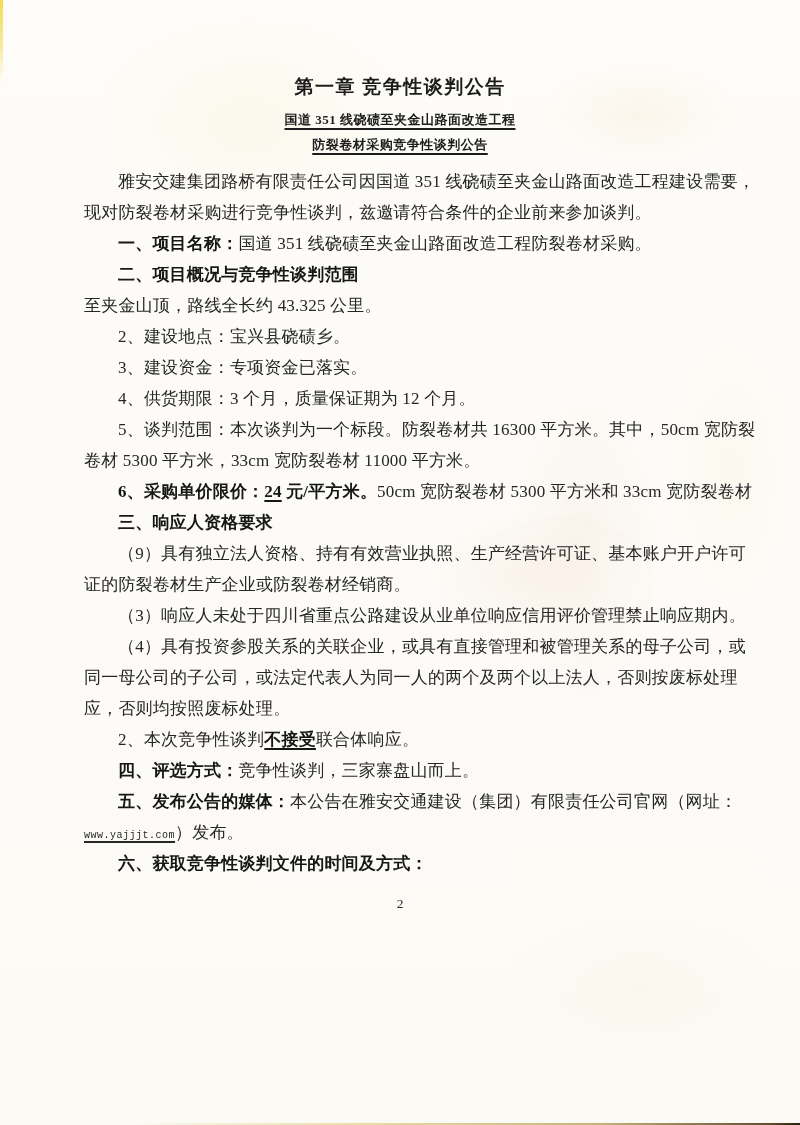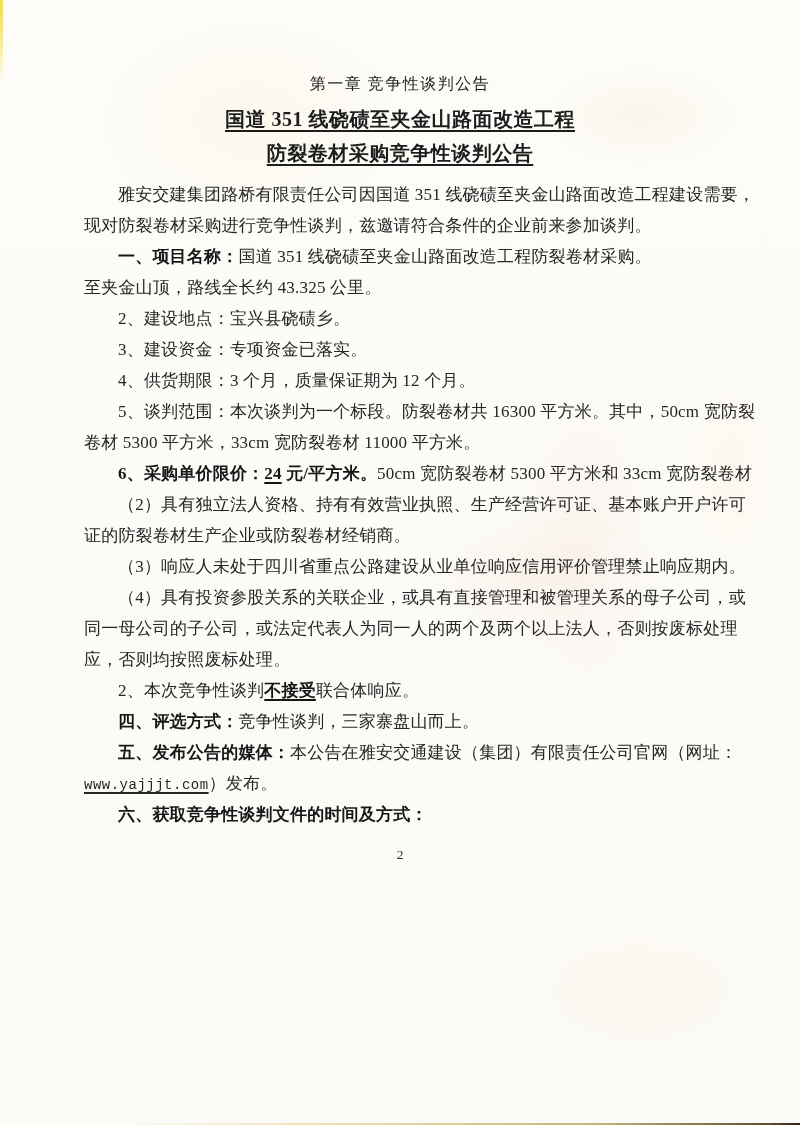--- a/index.html
+++ b/index.html
@@ -15,37 +15,37 @@
       radial-gradient(110px 230px at 585px 545px, rgba(226,150,110,0.08), rgba(226,150,110,0) 70%),
       radial-gradient(130px 90px  at 520px 575px, rgba(228,168,118,0.09), rgba(228,168,118,0) 70%),
       radial-gradient(90px 190px  at 730px 470px, rgba(238,208,120,0.07), rgba(238,208,120,0) 70%),
       radial-gradient(200px 110px at 640px 990px, rgba(238,214,140,0.08), rgba(238,214,140,0) 70%),
       linear-gradient(180deg, #fdfcf8 0%, #fcfbf7 60%, #fbfaf5 100%);
     font-family:"Liberation Serif","DejaVu Serif",serif;
     color:#262626;
   }
   .headings { text-align:center; padding-top:74px; }
   .doc-title {
-    font-size:16px; font-weight:normal; letter-spacing:1.5px;
+    font-size:19px; font-weight:bold; letter-spacing:1.5px;
     margin:0 0 11px 0; color:#1c1c1c;
   }
   .doc-subtitle {
-    font-size:20px; font-weight:bold; letter-spacing:0.5px;
+    font-size:13px; font-weight:bold; letter-spacing:0.5px;
     margin:7px 16px; color:#1d1d1d;
     text-decoration:underline; text-underline-offset:4px; text-decoration-thickness:1.5px;
   }
   .body-lines { margin-top:12px; padding-left:84px; padding-right:38px; }
   .line {
     margin:0; height:31px; line-height:31px; font-size:17px;
     white-space:nowrap; letter-spacing:0.2px;
   }
   .indent { text-indent:34px; }
   .b { font-weight:bold; color:#161616; }
   .u { text-decoration:underline; text-underline-offset:3px; text-decoration-thickness:1.5px; }
-  .mono { font-family:"Liberation Mono","DejaVu Sans Mono",monospace; font-size:14px; letter-spacing:0.5px; }
+  .mono { font-family:"Liberation Mono","DejaVu Sans Mono",monospace; font-size:10px; letter-spacing:0.5px; }
   .page-number { text-align:center; margin-top:17px; font-size:13.5px; color:#2a2a2a; }
   
   .artifact { position:absolute; pointer-events:none; }
   .edge-strip-left {
     left:0; top:0; width:3px; height:82px;
     background:linear-gradient(180deg, #f1dd52 0%, rgba(241,221,82,0.55) 55%, rgba(241,221,82,0) 100%);
   }
   .edge-line-bottom {
     left:0; bottom:0; height:2.5px; width:100%;
     background:linear-gradient(90deg,
@@ -69,28 +69,30 @@
   <div class="headings">
     <h1 class="doc-title">第一章 竞争性谈判公告</h1>
     <div class="doc-subtitle">国道 351 线硗碛至夹金山路面改造工程</div>
     <div class="doc-subtitle">防裂卷材采购竞争性谈判公告</div>
   </div>
 
   <div class="body-lines" id="body-lines">
       <p class="line indent"><span>雅安交建集团路桥有限责任公司因国道 351 线硗碛至夹金山路面改造工程建设需要，</span></p>
       <p class="line"><span>现对防裂卷材采购进行竞争性谈判，兹邀请符合条件的企业前来参加谈判。</span></p>
       <p class="line indent"><span class="b">一、项目名称：</span><span>国道 351 线硗碛至夹金山路面改造工程防裂卷材采购。</span></p>
+      <p class="line indent"><span class="b">二、项目概况与竞争性谈判范围</span></p>
       <p class="line"><span>至夹金山顶，路线全长约 43.325 公里。</span></p>
       <p class="line indent"><span>2、建设地点：宝兴县硗碛乡。</span></p>
       <p class="line indent"><span>3、建设资金：专项资金已落实。</span></p>
       <p class="line indent"><span>4、供货期限：3 个月，质量保证期为 12 个月。</span></p>
       <p class="line indent"><span>5、谈判范围：本次谈判为一个标段。防裂卷材共 16300 平方米。其中，50cm 宽防裂</span></p>
       <p class="line"><span>卷材 5300 平方米，33cm 宽防裂卷材 11000 平方米。</span></p>
       <p class="line indent"><span class="b">6、采购单价限价：</span><span class="b u">24</span><span class="b"> 元/平方米。</span><span>50cm 宽防裂卷材 5300 平方米和 33cm 宽防裂卷材</span></p>
-      <p class="line indent"><span>（2）具有独立法人资格、持有有效营业执照、生产经营许可证、基本账户开户许可</span></p>
+      <p class="line indent"><span class="b">三、响应人资格要求</span></p>
+      <p class="line indent"><span>（9）具有独立法人资格、持有有效营业执照、生产经营许可证、基本账户开户许可</span></p>
       <p class="line"><span>证的防裂卷材生产企业或防裂卷材经销商。</span></p>
       <p class="line indent"><span>（3）响应人未处于四川省重点公路建设从业单位响应信用评价管理禁止响应期内。</span></p>
       <p class="line indent"><span>（4）具有投资参股关系的关联企业，或具有直接管理和被管理关系的母子公司，或</span></p>
       <p class="line"><span>同一母公司的子公司，或法定代表人为同一人的两个及两个以上法人，否则按废标处理</span></p>
       <p class="line"><span>应，否则均按照废标处理。</span></p>
       <p class="line indent"><span>2、本次竞争性谈判</span><span class="b u">不接受</span><span>联合体响应。</span></p>
       <p class="line indent"><span class="b">四、评选方式：</span><span>竞争性谈判，三家寨盘山而上。</span></p>
       <p class="line indent"><span class="b">五、发布公告的媒体：</span><span>本公告在雅安交通建设（集团）有限责任公司官网（网址：</span></p>
       <p class="line"><span class="u mono">www.yajjjt.com</span><span>）发布。</span></p>
       <p class="line indent"><span class="b">六、获取竞争性谈判文件的时间及方式：</span></p>

